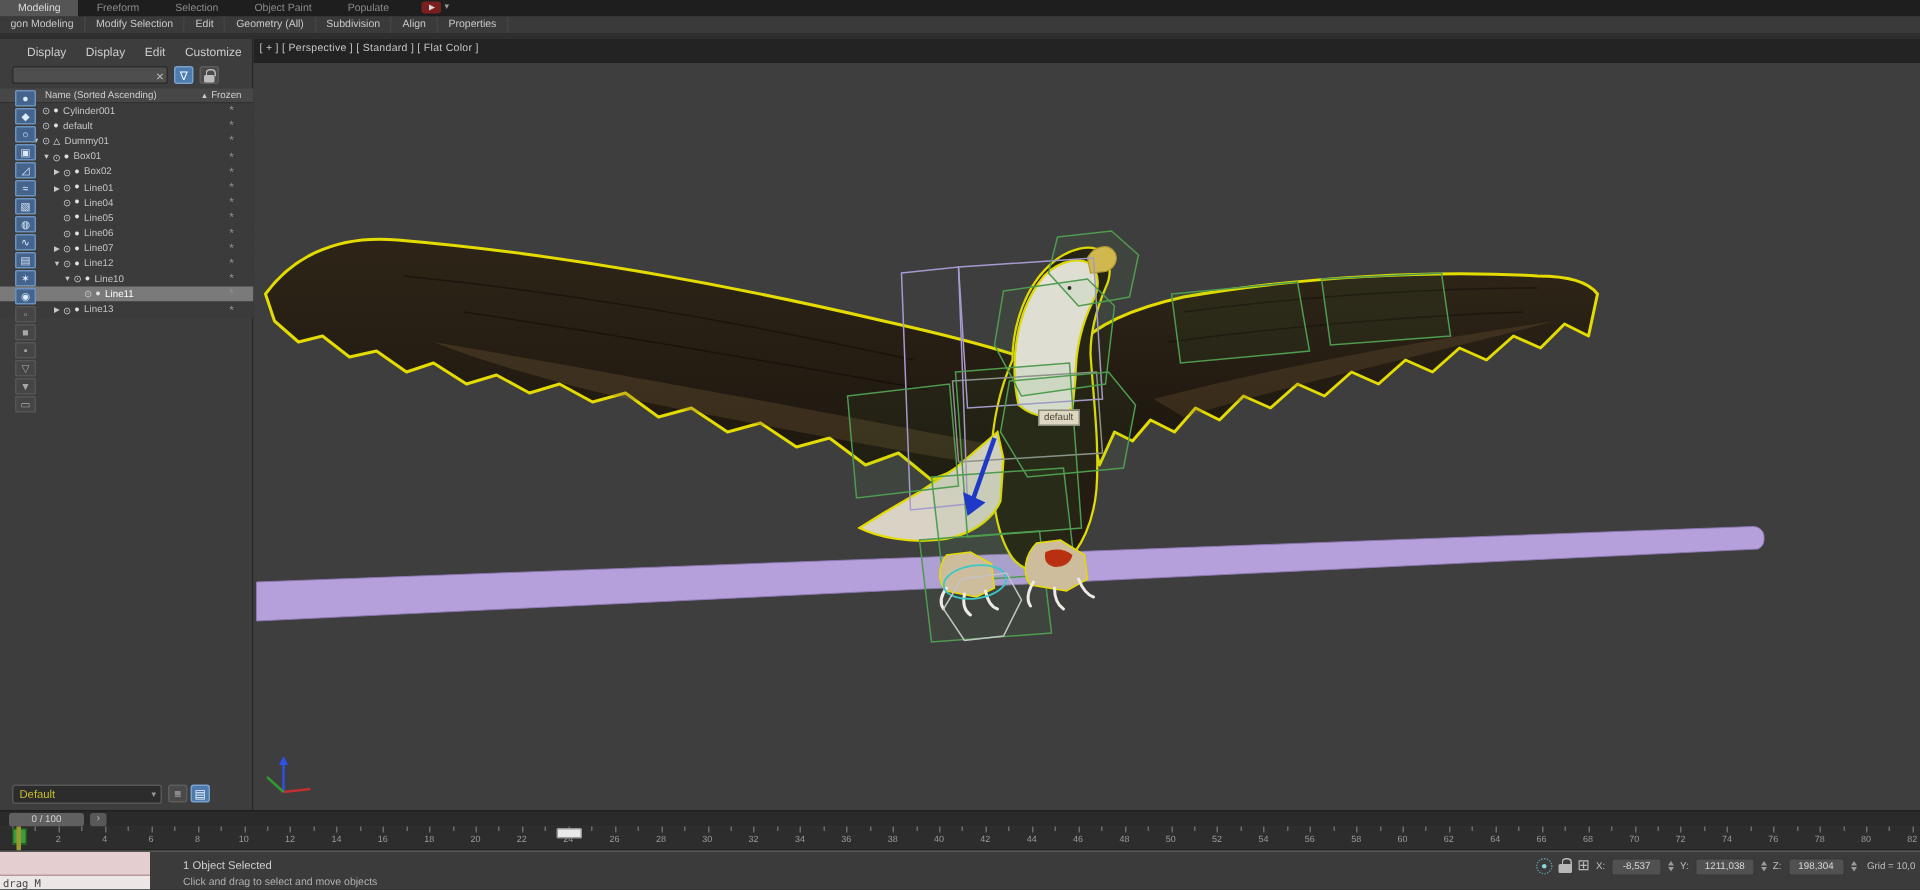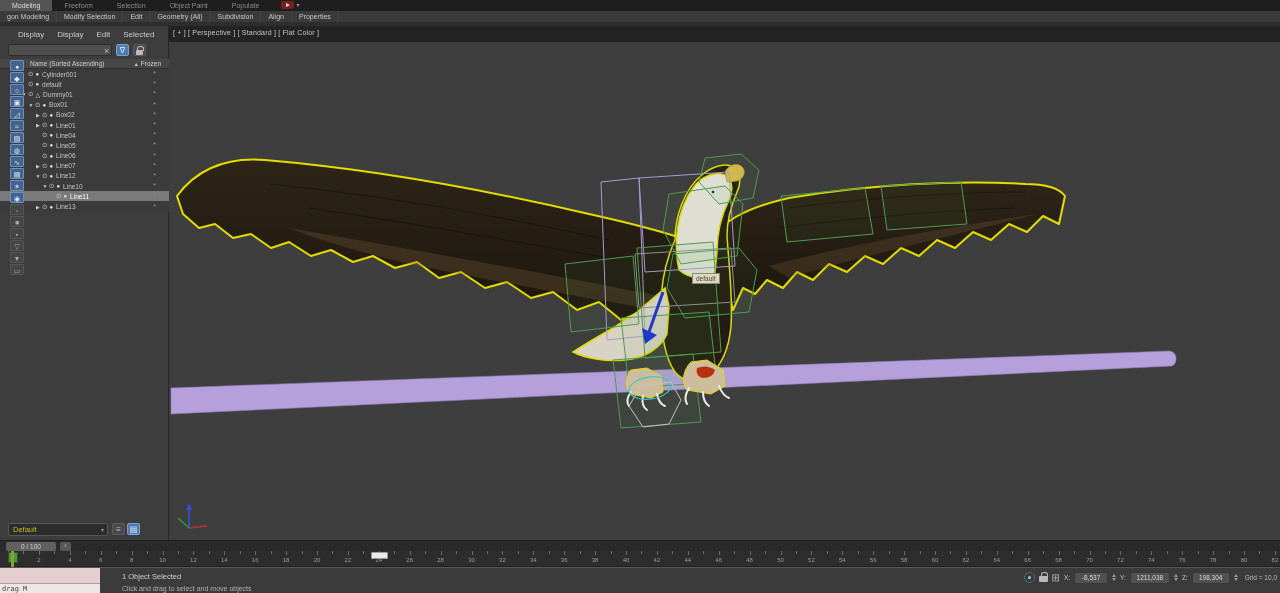--- a/index.html
+++ b/index.html
@@ -116,21 +116,21 @@
       <div class="rpanel">Align</div>
       <div class="rpanel">Properties</div>
     </div>
   <div class="top-gap"></div>
 
   <div class="explorer">
     <div class="exp-menus">
         <div class="exp-menu">Display</div>
         <div class="exp-menu">Display</div>
         <div class="exp-menu">Edit</div>
-        <div class="exp-menu">Selected</div>
+        <div class="exp-menu">Customize</div>
       </div>
     <div class="exp-search">
       <div class="search-field">
         <span class="search-clear">×</span>
       </div>
       <div class="sq-btn blue">∇</div>
       <div class="sq-btn plain"><span class="lock-glyph"></span></div>
     </div>
     <div class="exp-header">
       <span class="hname">Name (Sorted Ascending)</span>

